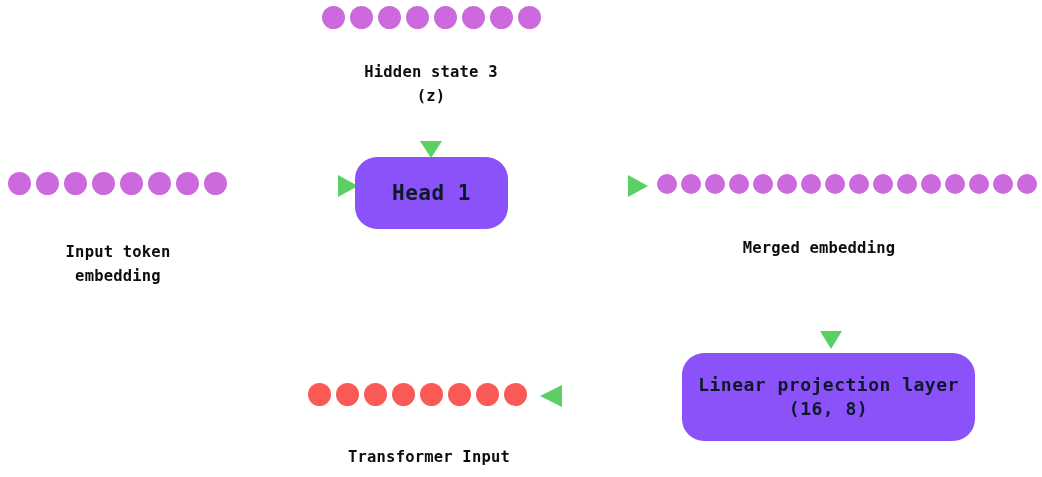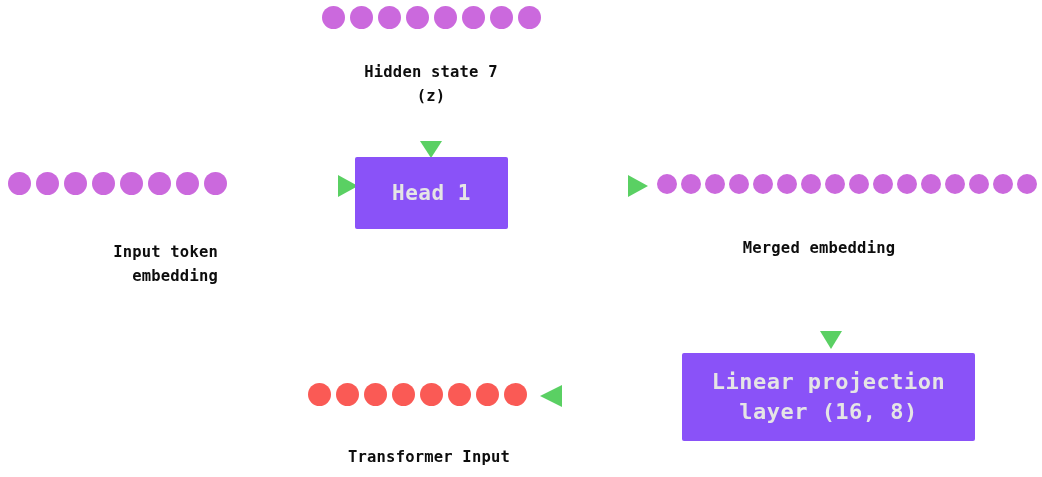--- a/index.html
+++ b/index.html
@@ -28,35 +28,35 @@
     border-radius: 50%;
     flex: 0 0 auto;
   }
   .dot.purple { background: #cb69dd; }
   .dot.red    { background: #fa5a55; }
 
   
   .proc-box {
     position: absolute;
     background: #8a52f8;
-    border-radius: 2px;
-    color: #e5e5e5;
+    border-radius: 22px;
+    color: #0f172a;
     display: flex;
     align-items: center;
     justify-content: center;
     text-align: center;
     font-weight: bold;
     font-family: "DejaVu Sans Mono", monospace;
     letter-spacing: 0.5px;
     line-height: 1.35;
     box-sizing: border-box;
     padding: 4px 12px;
   }
   #head1-box   { left: 355px; top: 157px; width: 153px; height: 72px; font-size: 21px; }
-  #linproj-box { left: 682px; top: 353px; width: 293px; height: 88px; font-size: 22px; }
+  #linproj-box { left: 682px; top: 353px; width: 293px; height: 88px; font-size: 18px; }
 
   
   .label {
     position: absolute;
     color: #0d0d0d;
     font-family: "DejaVu Sans Mono", monospace;
     font-weight: bold;
     font-size: 15.5px;
     line-height: 1.55;
     text-align: center;
@@ -123,35 +123,35 @@
       <span class="dot purple" style="width: 23px; height: 23px;"></span>
       <span class="dot purple" style="width: 23px; height: 23px;"></span>
       <span class="dot purple" style="width: 23px; height: 23px;"></span>
       <span class="dot purple" style="width: 23px; height: 23px;"></span>
       <span class="dot purple" style="width: 23px; height: 23px;"></span>
       <span class="dot purple" style="width: 23px; height: 23px;"></span>
       <span class="dot purple" style="width: 23px; height: 23px;"></span>
       <span class="dot purple" style="width: 23px; height: 23px;"></span>
     </div>
 
-  <div class="label" style="left:331px; top:60px; width:200px;">Hidden state 7
+  <div class="label" style="left:331px; top:60px; width:200px;">Hidden state 3
 (z)</div>
 
   <div class="dot-row" id="input-token-dots" style="left:8px; top:172px; gap:5px;">
       <span class="dot purple" style="width: 23px; height: 23px;"></span>
       <span class="dot purple" style="width: 23px; height: 23px;"></span>
       <span class="dot purple" style="width: 23px; height: 23px;"></span>
       <span class="dot purple" style="width: 23px; height: 23px;"></span>
       <span class="dot purple" style="width: 23px; height: 23px;"></span>
       <span class="dot purple" style="width: 23px; height: 23px;"></span>
       <span class="dot purple" style="width: 23px; height: 23px;"></span>
       <span class="dot purple" style="width: 23px; height: 23px;"></span>
     </div>
 
-  <div class="label" style="left:18px; top:240px; width:200px;text-align:right;">Input token
+  <div class="label" style="left:18px; top:240px; width:200px;">Input token
 embedding</div>
 
   <div class="proc-box" id="head1-box">Head 1</div>
 
   <div class="dot-row" id="merged-embedding-dots" style="left:657px; top:174px; gap:4px;">
       <span class="dot purple" style="width: 20px; height: 20px;"></span>
       <span class="dot purple" style="width: 20px; height: 20px;"></span>
       <span class="dot purple" style="width: 20px; height: 20px;"></span>
       <span class="dot purple" style="width: 20px; height: 20px;"></span>
       <span class="dot purple" style="width: 20px; height: 20px;"></span>

